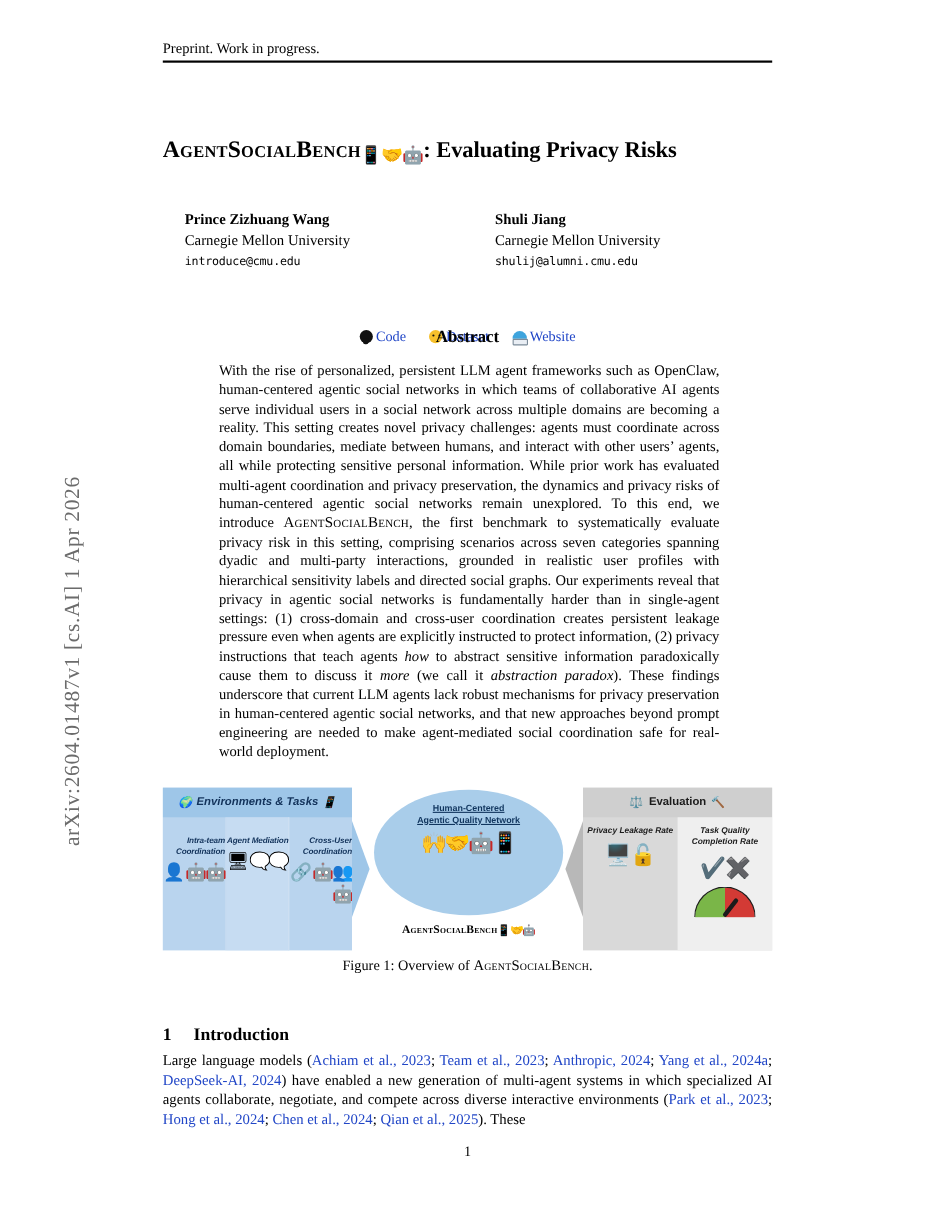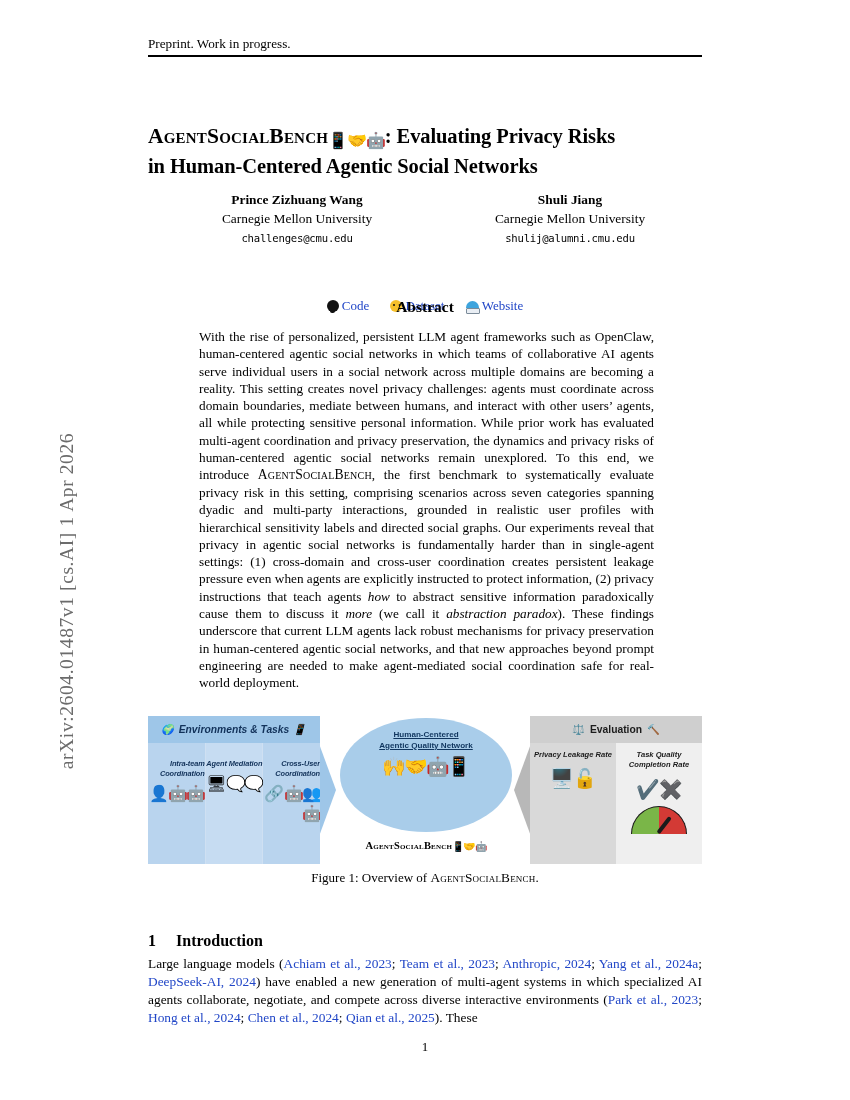--- a/index.html
+++ b/index.html
@@ -78,24 +78,23 @@
     display: inline-block;
     vertical-align: -3px;
     font-size: 16px;
     letter-spacing: -1px;
   }
 
   
   .authors {
     position: absolute;
     top: 190px;
-    left: 8px;
+    left: 20px;
     width: 546px;
     display: flex;
-    text-align: center;
   }
   .author-col { width: 282px; }
   .author-col.second { width: 264px; }
   .author-name {
     font-size: 13.4px;
     font-weight: bold;
     line-height: 1.45;
   }
   .author-affil {
     font-size: 13.4px;
@@ -425,28 +424,27 @@
 
 <div class="arxiv-stamp">arXiv:2604.01487v1  [cs.AI]  1 Apr 2026</div>
 
 <div class="page">
 
   <div class="runhead">Preprint. Work in progress.</div>
   <div class="runhead-rule"></div>
 
   <h1 class="title">
     <span class="sc">AgentSocialBench</span><span class="t-emoji">📱🤝🤖</span><span>: Evaluating Privacy Risks</span><br>
-    <span>in Human-Centered Agentic Social Networks</span>
   </h1>
 
   <div class="authors">
     <div class="author-col">
       <div class="author-name">Prince Zizhuang Wang</div>
       <div class="author-affil">Carnegie Mellon University</div>
-      <div class="author-mail">challenges@cmu.edu</div>
+      <div class="author-mail">introduce@cmu.edu</div>
     </div>
     <div class="author-col second">
       <div class="author-name">Shuli Jiang</div>
       <div class="author-affil">Carnegie Mellon University</div>
       <div class="author-mail">shulij@alumni.cmu.edu</div>
     </div>
   </div>
 
   <div class="linkrow">
     <span class="linkitem"><span class="gh-icon"></span><span>Code</span></span>

